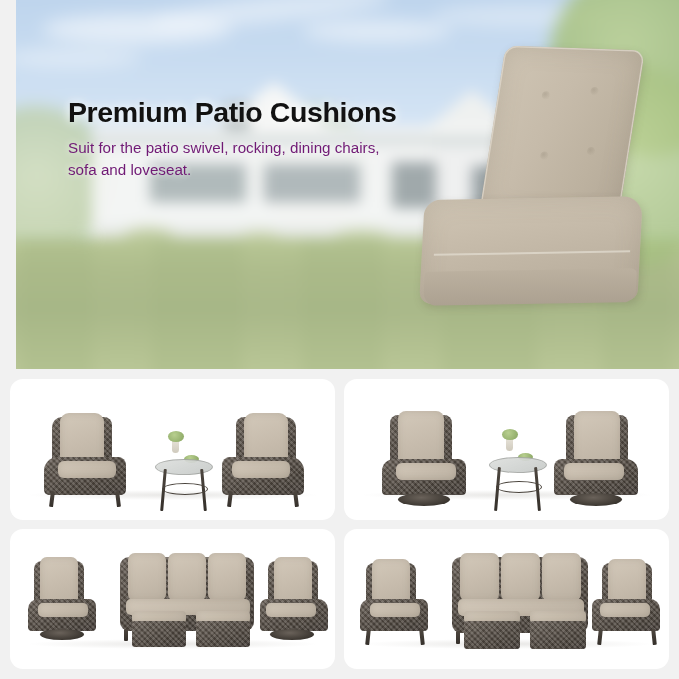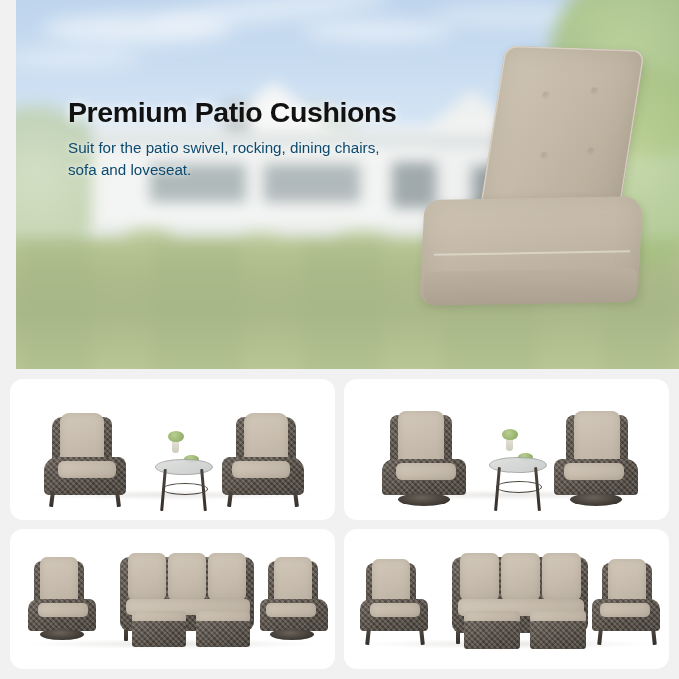--- a/index.html
+++ b/index.html
@@ -53,21 +53,21 @@
         background:linear-gradient(180deg,#b8c795 0%,#aebc8c 22%,#a9b889 50%,#b3c191 76%,#bcc999 100%);}
   .stripe{position:absolute;top:0;height:145px;background:#a2b282;opacity:.28;}
 
   .hero-text{position:absolute;left:52px;top:96px;width:380px;}
   .hero-title{
     margin:0;font-size:28.5px;font-weight:700;color:#121212;letter-spacing:-0.4px;
     text-shadow:0 0 8px rgba(255,255,255,.75),0 0 16px rgba(255,255,255,.55);
     white-space:nowrap;
   }
   .hero-sub{
-    margin:8px 0 0 0;font-size:15.2px;line-height:1.42;color:#0c4a6e;
+    margin:8px 0 0 0;font-size:15.2px;line-height:1.42;color:#701a75;
     text-shadow:0 0 7px rgba(255,255,255,.8),0 0 14px rgba(255,255,255,.5);
     max-width:330px;
   }
 
   
   .cushion{position:absolute;left:394px;top:48px;width:250px;height:270px;}
   .cu-shadow{position:absolute;left:18px;top:226px;width:210px;height:26px;
              background:radial-gradient(ellipse at center,rgba(90,85,70,.28),rgba(90,85,70,0) 70%);}
   .cu-back{
     position:absolute;left:82px;top:0px;width:140px;height:168px;

